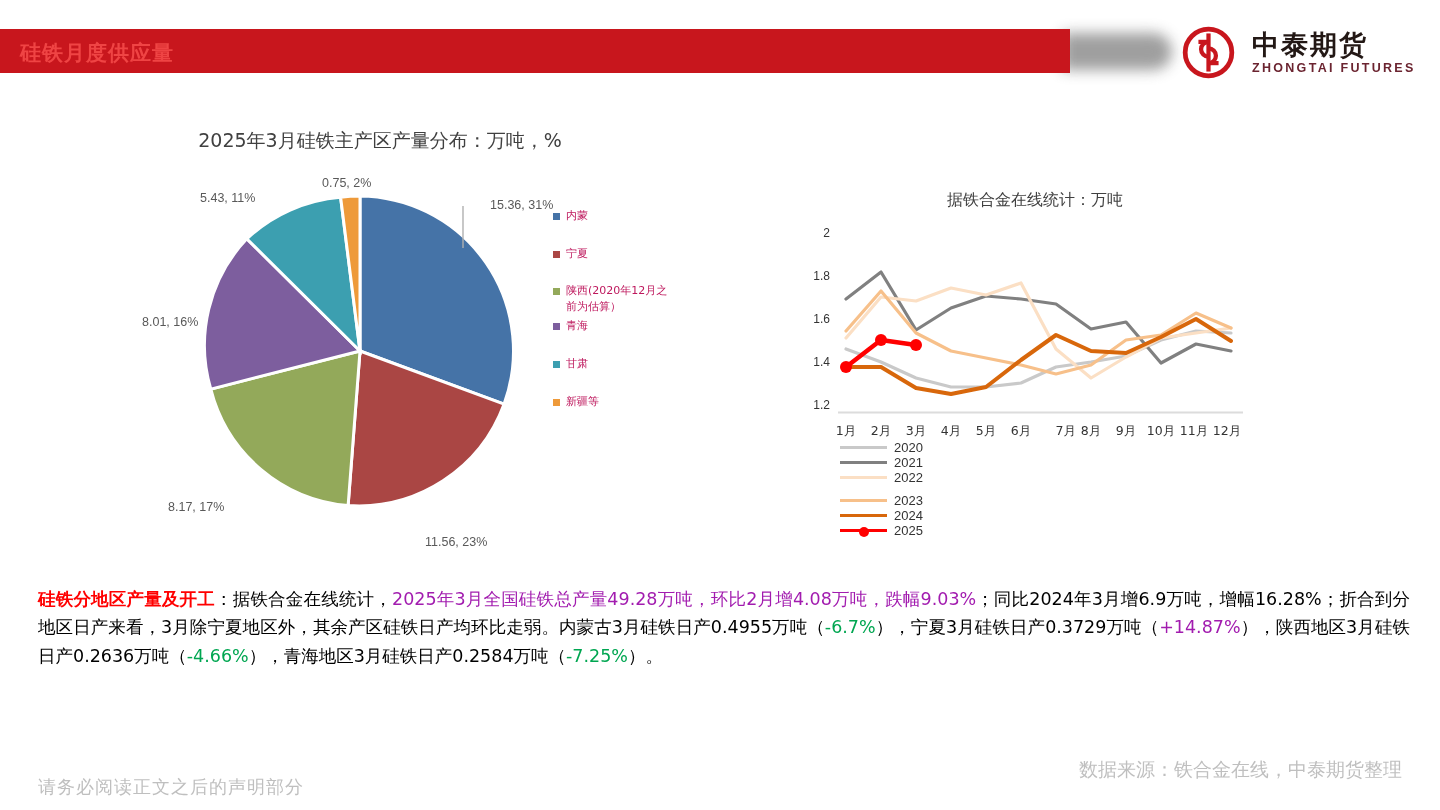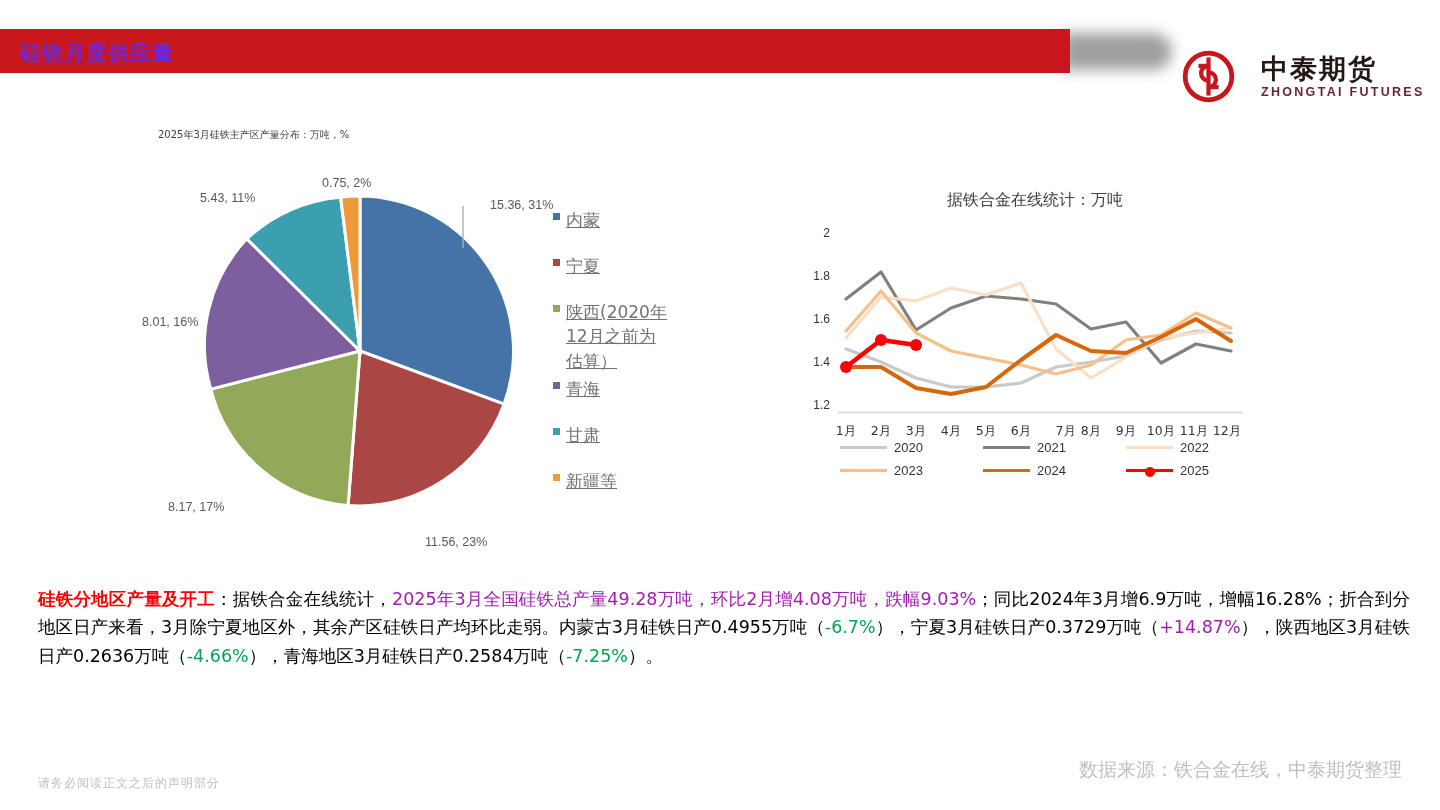--- a/index.html
+++ b/index.html
@@ -6,63 +6,63 @@
   body{
     width:1440px;height:810px;
     background:#ffffff;
     font-family:"Liberation Sans","DejaVu Sans",sans-serif;
     overflow:hidden;position:relative;
   }
   
   #header-bar{position:absolute;left:0;top:29px;width:1070px;height:44px;background:#c8161d;}
   #header-shadow{position:absolute;left:1062px;top:33px;width:110px;height:37px;
       background:#9a9a9a;border-radius:0 20px 20px 0;filter:blur(7px);opacity:.95;}
-  #header-title{position:absolute;left:20px;top:39px;color:#6d28d9;font-size:21px;font-weight:bold;
+  #header-title{position:absolute;left:20px;top:39px;color:#ef4444;font-size:21px;font-weight:bold;
       letter-spacing:1px;font-family:"DejaVu Sans",sans-serif;z-index:3;}
   
-  #logo{position:absolute;left:1182px;top:26px;display:flex;align-items:center;gap:26px;margin-top:24px;}
+  #logo{position:absolute;left:1182px;top:26px;display:flex;align-items:center;gap:17px;}
   #logo-mark{width:53px;height:53px;flex:0 0 auto;}
   #logo-text{display:flex;flex-direction:column;justify-content:center;line-height:1;}
   #logo-cn{font-family:"DejaVu Sans",sans-serif;font-size:27px;font-weight:bold;color:#231815;letter-spacing:2px;}
   #logo-en{font-family:"Liberation Sans",sans-serif;font-size:12.5px;font-weight:bold;color:#6b2430;
       letter-spacing:2.3px;margin-top:4px;}
   
   #pie-panel{position:absolute;left:150px;top:128px;width:520px;height:420px;}
-  #pie-title{position:absolute;left:8px;top:0;width:460px;text-align:left;font-size:10px;color:#404040;
+  #pie-title{position:absolute;left:0;top:0;width:460px;text-align:center;font-size:19px;color:#404040;
       font-family:"DejaVu Sans",sans-serif;}
   #pie-svg{position:absolute;left:30px;top:48px;}
   .pie-lab{position:absolute;font-size:12.5px;color:#595959;white-space:nowrap;
       font-family:"Liberation Sans",sans-serif;margin-top:10px;}
   #pie-legend{position:absolute;left:403px;top:80px;width:118px;}
   .lg-row{display:flex;align-items:flex-start;margin-bottom:22px;}
   .lg-sw{width:7px;height:7px;margin-top:5px;margin-right:6px;flex:0 0 auto;}
-  .lg-tx{font-size:17px;color:#737373;line-height:1.42;font-family:"DejaVu Sans",sans-serif;text-decoration:underline;}
+  .lg-tx{font-size:11px;color:#be185d;line-height:1.42;font-family:"DejaVu Sans",sans-serif;}
   
   #line-panel{position:absolute;left:800px;top:190px;width:470px;height:290px;}
   #line-title{position:absolute;left:0;top:0;width:470px;text-align:center;font-size:16px;color:#404040;
       font-family:"DejaVu Sans",sans-serif;}
   #line-svg{position:absolute;left:0;top:30px;}
   .ytick{position:absolute;font-size:12px;color:#333;text-align:right;width:30px;
       font-family:"Liberation Sans",sans-serif;}
   .xtick{position:absolute;font-size:12.5px;color:#333;text-align:center;
       font-family:"DejaVu Sans",sans-serif;}
   #line-legend{position:absolute;left:40px;top:250px;width:430px;}
-  .ll-row{display:flex;}
+  .ll-row{display:flex;flex-direction:column;}
   .ll-item{display:flex;align-items:center;width:143px;}
   .ll-line{width:47px;height:0;border-top-width:3px;border-top-style:solid;margin-right:7px;position:relative;}
   .ll-dot{position:absolute;left:50%;top:-5px;margin-left:-5px;width:10px;height:10px;border-radius:50%;}
   .ll-tx{font-size:13px;color:#333;font-family:"Liberation Sans",sans-serif;}
   
   #commentary{position:absolute;left:38px;top:585px;width:1372px;font-size:17.5px;line-height:1.62;
       color:#000;font-family:"DejaVu Sans",sans-serif;text-align:justify;}
   .red{color:#a21caf;}
   .red-b{color:#ff0000;font-weight:bold;}
   .green{color:#00a651;}
   
-  #footer-left{position:absolute;left:38px;top:775px;font-size:12px;color:#bfbfbf;
+  #footer-left{position:absolute;left:38px;top:775px;font-size:18px;color:#bfbfbf;
       font-family:Liberation Serif, serif;letter-spacing:1px;}
   #footer-right{position:absolute;right:38px;top:757px;font-size:19px;color:#bfbfbf;
       font-family:"DejaVu Serif",serif;}
 </style>
 </head>
 <body>
 
 <div id="header-shadow"></div>
 <div id="header-bar"></div>
 <div id="header-title">硅铁月度供应量</div>

